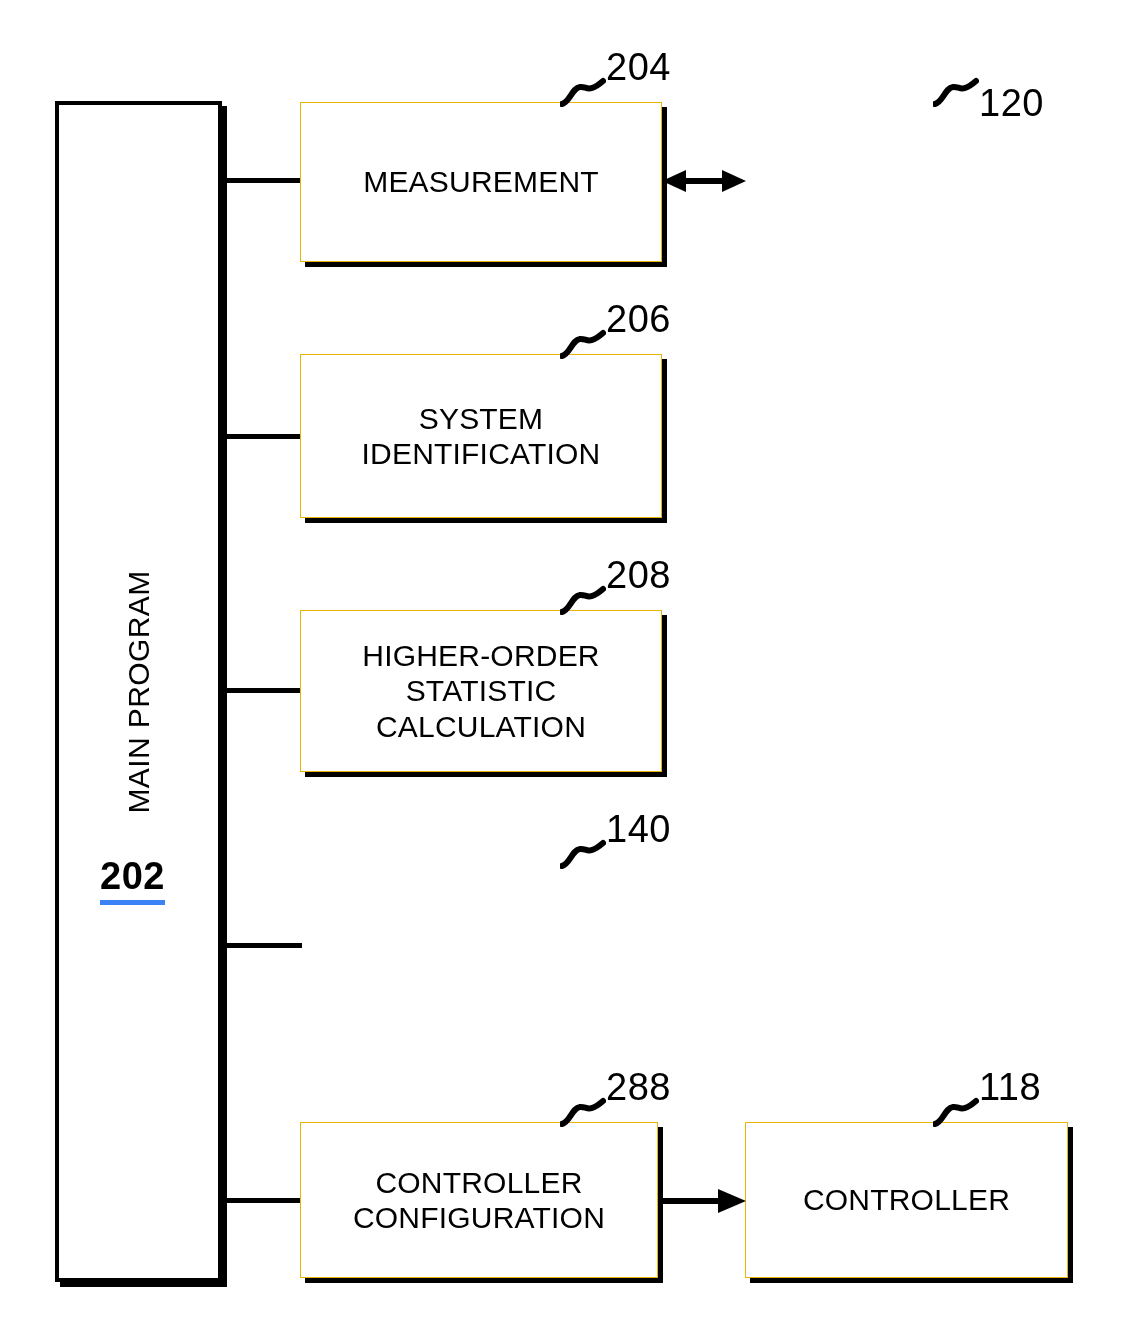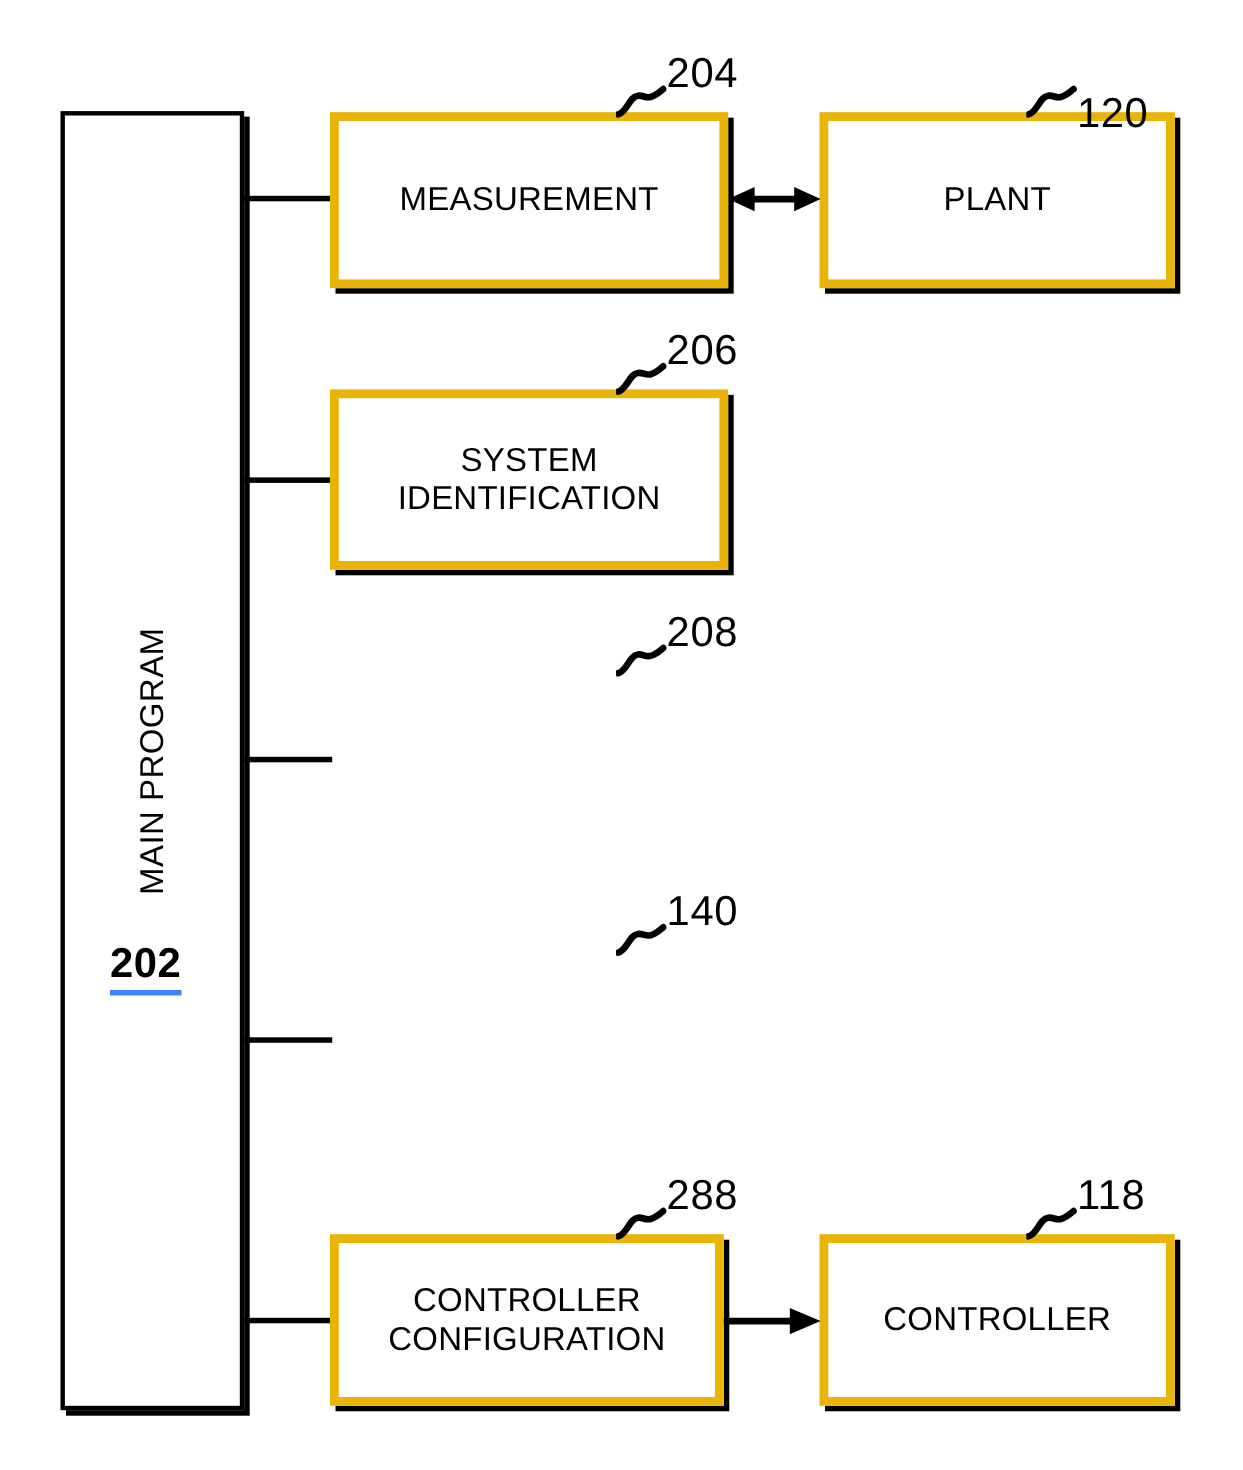--- a/index.html
+++ b/index.html
@@ -15,21 +15,21 @@
     width: 1130px;
     height: 1336px;
     background: #ffffff;
     overflow: hidden;
   }
 
   
   .block {
     position: absolute;
     box-sizing: border-box;
-    border: 8px solid #eab308;
+    border: 1px solid #eab308;
     background: #fff;
     
     box-shadow: 5px 5px 0 0 #000;
     display: flex;
     align-items: center;
     justify-content: center;
     text-align: center;
   }
   .block .block-label {
     font-size: 30px;
@@ -109,43 +109,45 @@
   <div class="hline" style="left:222px; top:1198px; width:80px;"></div>
 
   <div class="block" style="left:300px; top:102px; width:362px; height:160px;">
     <span class="block-label">MEASUREMENT</span>
   </div>
   <svg class="leader" style="left:560px; top:74px;" width="46" height="34">
     <path d="M2,30 C10,28 12,14 20,13 C27,12 28,20 43,7" stroke="#000" stroke-width="6" fill="none" stroke-linecap="round"></path>
   </svg>
   <div class="refnum" style="left:606px; top:46px;">204</div>
 
-  <div class="block" style="left:745px; top:102px; width:323px; height:160px;">
-    <span class="block-label">PLANT</span>
-  </div>
   <svg class="leader" style="left:933px; top:74px;" width="46" height="34">
     <path d="M2,30 C10,28 12,14 20,13 C27,12 28,20 43,7" stroke="#000" stroke-width="6" fill="none" stroke-linecap="round"></path>
   </svg>
   <div class="refnum" style="left:979px; top:46px;margin-top:36px;">120</div>
 
   <svg class="arrow-svg" style="left:660px; top:164px;" width="88" height="36">
     <line x1="14" y1="17" x2="74" y2="17" stroke="#000" stroke-width="6"></line>
     <polygon points="2,17 26,6 26,28" fill="#000"></polygon>
     <polygon points="86,17 62,6 62,28" fill="#000"></polygon>
   </svg>
 
   <div class="block" style="left:300px; top:354px; width:362px; height:164px;">
     <span class="block-label">SYSTEM
 IDENTIFICATION</span>
   </div>
   <svg class="leader" style="left:560px; top:326px;" width="46" height="34">
     <path d="M2,30 C10,28 12,14 20,13 C27,12 28,20 43,7" stroke="#000" stroke-width="6" fill="none" stroke-linecap="round"></path>
   </svg>
   <div class="refnum" style="left:606px; top:298px;">206</div>
 
+  <div class="block" style="left:300px; top:610px; width:362px; height:162px;">
+    <span class="block-label">HIGHER-ORDER
+STATISTIC
+CALCULATION</span>
+  </div>
   <svg class="leader" style="left:560px; top:582px;" width="46" height="34">
     <path d="M2,30 C10,28 12,14 20,13 C27,12 28,20 43,7" stroke="#000" stroke-width="6" fill="none" stroke-linecap="round"></path>
   </svg>
   <div class="refnum" style="left:606px; top:554px;">208</div>
 
   <svg class="leader" style="left:560px; top:836px;" width="46" height="34">
     <path d="M2,30 C10,28 12,14 20,13 C27,12 28,20 43,7" stroke="#000" stroke-width="6" fill="none" stroke-linecap="round"></path>
   </svg>
   <div class="refnum" style="left:606px; top:808px;">140</div>
 

